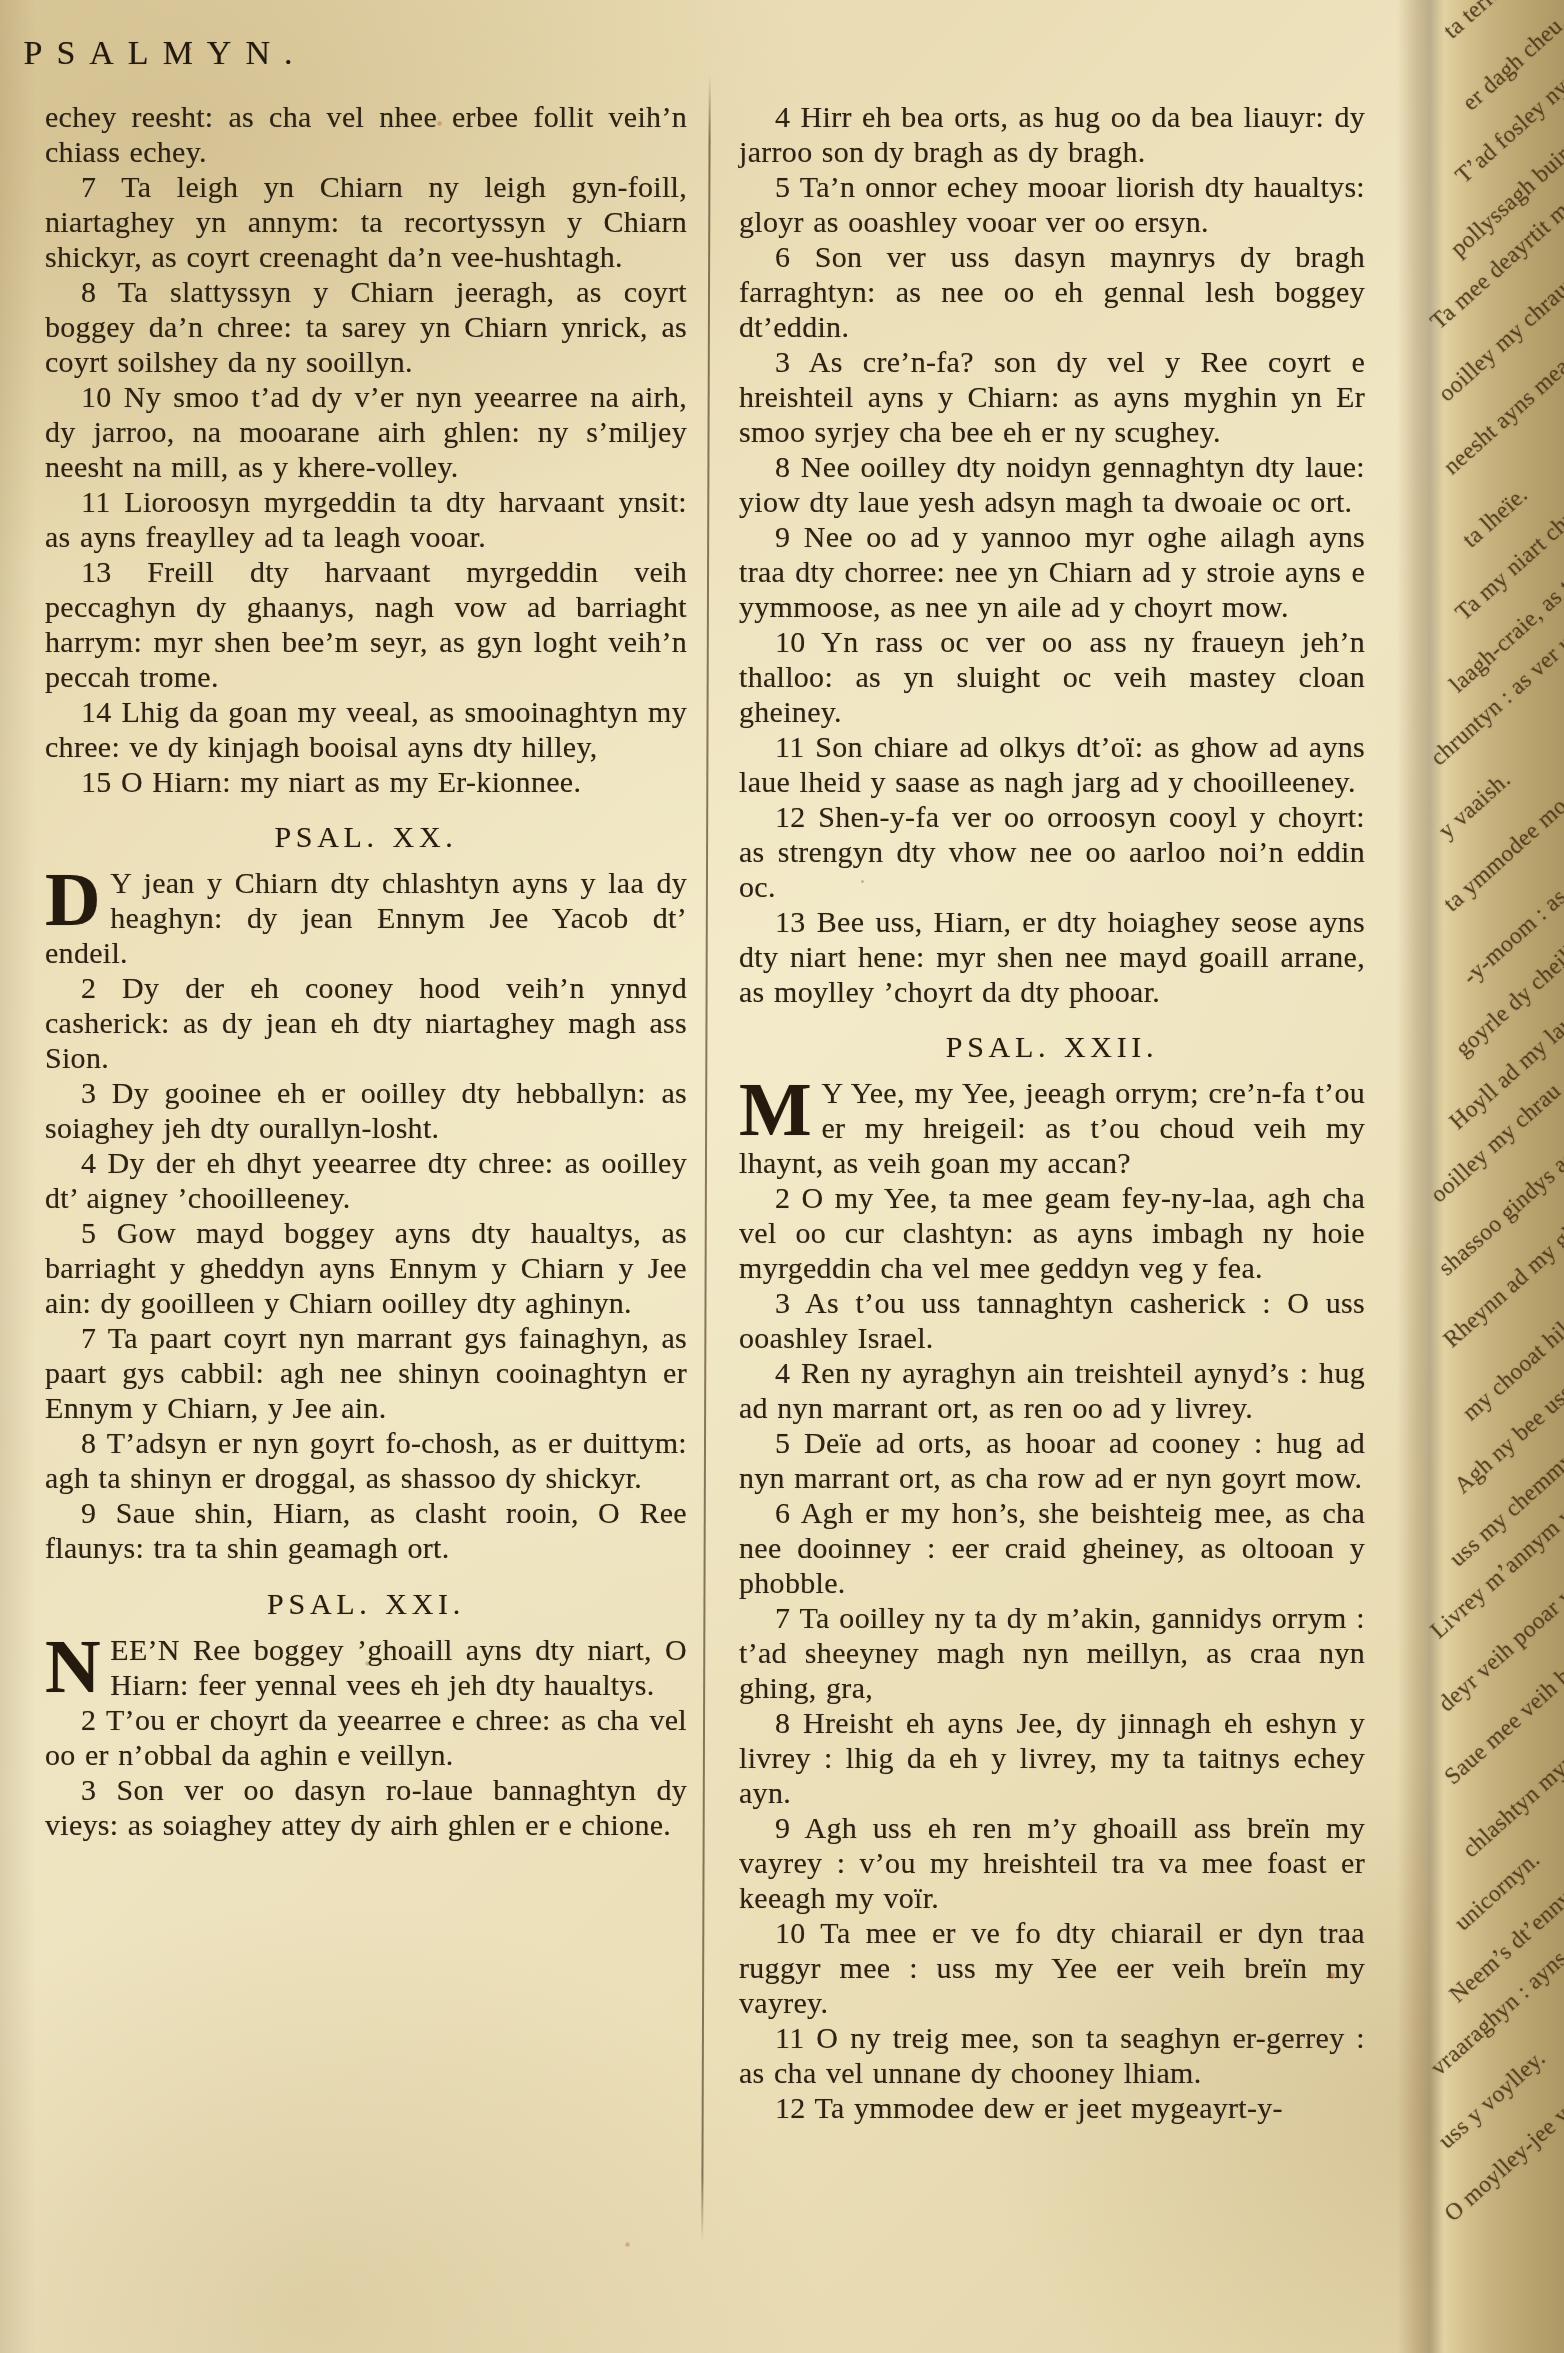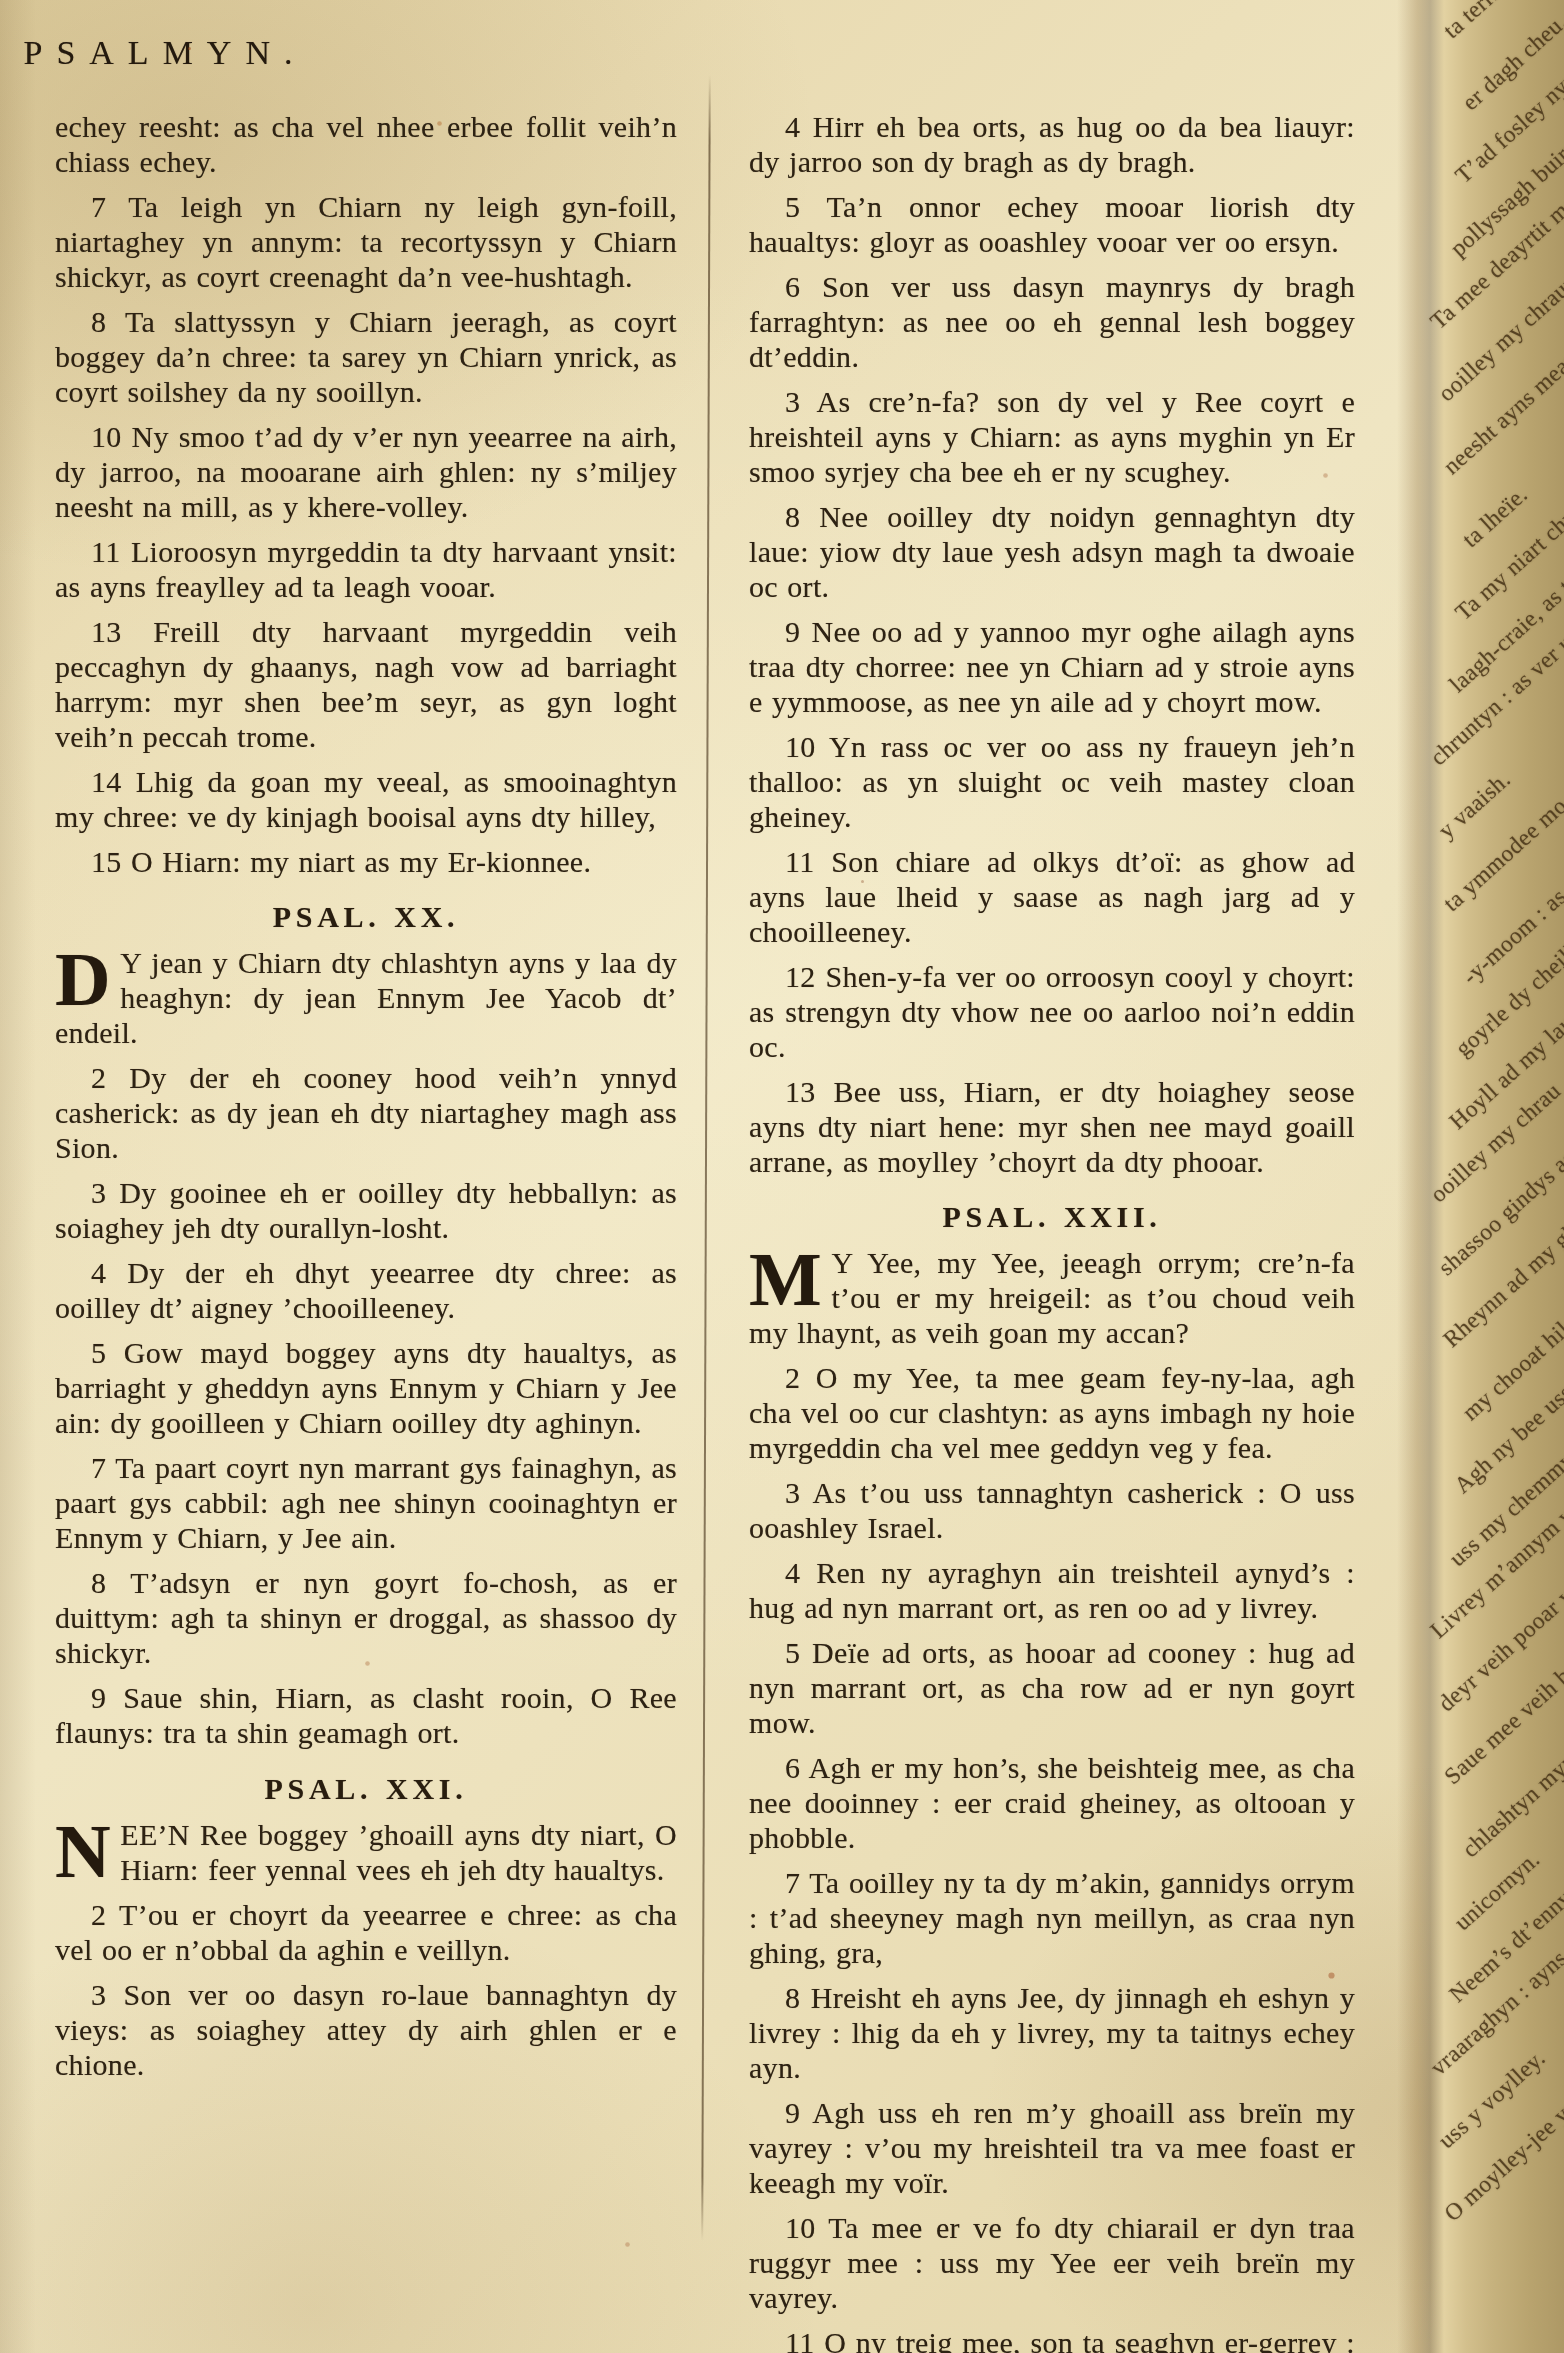--- a/index.html
+++ b/index.html
@@ -26,27 +26,27 @@
   }
   .column{
     position:absolute;top:99px;
     font-size:30px;line-height:35px;
     text-align:justify;
     letter-spacing:0.3px;word-spacing:1.6px;
     text-shadow:0 0 0.8px rgba(45,30,10,.38);
   }
   .col-left{left:45px;width:642px;}
   .col-right{left:739px;width:626px;}
-  .verse{margin:10px;text-indent:36px;}
+  .verse{margin:0;text-indent:36px;}
   .verse.cont{text-indent:0;}
   .verse.drop{text-indent:0;}
   .psalm-heading{
     margin:20.3px 0 11px;
     text-align:center;
-    font-size:30px;font-weight:bold;
+    font-size:30px;font-weight:normal;
     letter-spacing:4.7px;text-indent:0;
     color:#281d0f;
   }
   .dropcap{
     float:left;
     font-size:77px;line-height:63px;
     padding:3.1px 9.4px 0 0;
     font-weight:bold;
     color:#241a0e;
   }

